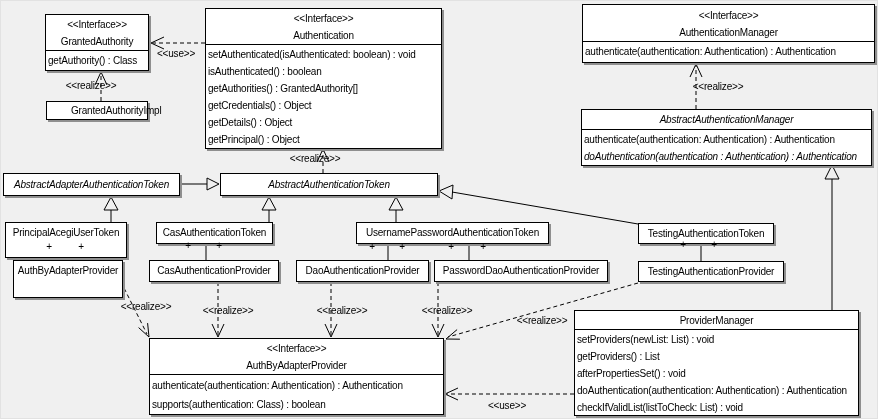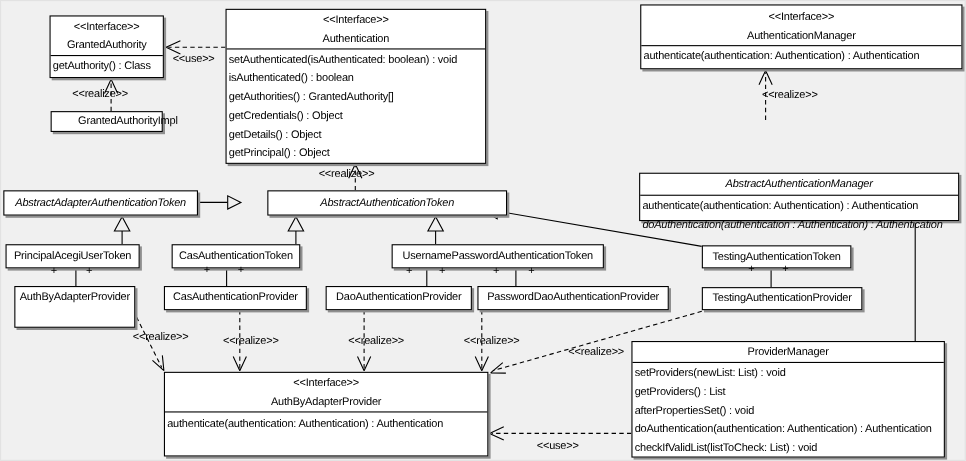--- a/index.html
+++ b/index.html
@@ -183,39 +183,39 @@
   <div class="box" style="left:581px;top:3px;width:293px;height:59px;">
     <div class="hdr" style="padding-top:2px;">
       <div class="hline">&lt;&lt;Interface&gt;&gt;</div>
       <div class="hline">AuthenticationManager</div>
     </div>
     <div class="ops">
       <div class="op">authenticate(authentication: Authentication) : Authentication</div>
     </div>
   </div>
 
-  <div class="box" style="left:580px;top:108px;width:291px;height:44px;margin-top:48px;">
+  <div class="box" style="left:580px;top:108px;width:291px;height:57px;">
     <div class="hdr">
       <div class="hline it" style="height:18px;line-height:18px;">AbstractAuthenticationManager</div>
     </div>
     <div class="ops">
       <div class="op">authenticate(authentication: Authentication) : Authentication</div>
       <div class="op it">doAuthentication(authentication : Authentication) : Authentication</div>
     </div>
   </div>
 
   <div class="box box1 it" style="left:2px;top:172px;width:177px;height:23px;line-height:21px;">
     <span>AbstractAdapterAuthenticationToken</span>
   </div>
 
-  <div class="box box1 it" style="left:219px;top:172px;width:218px;height:23px;line-height:21px;margin-left:23px;">
+  <div class="box box1 it" style="left:219px;top:172px;width:218px;height:23px;line-height:21px;">
     <span>AbstractAuthenticationToken</span>
   </div>
 
-  <div class="box box1" style="left:4px;top:221px;width:122px;height:22px;line-height:20px;">
+  <div class="box box1" style="left:4px;top:221px;width:122px;height:36px;line-height:20px;">
     <span>PrincipalAcegiUserToken</span>
   </div>
 
   <div class="box box1" style="left:155px;top:221px;width:117px;height:22px;line-height:20px;">
     <span>CasAuthenticationToken</span>
   </div>
 
   <div class="box box1" style="left:355px;top:221px;width:193px;height:22px;line-height:20px;">
     <span>UsernamePasswordAuthenticationToken</span>
   </div>
@@ -244,20 +244,21 @@
     <span>TestingAuthenticationProvider</span>
   </div>
 
   <div class="box" style="left:148px;top:337px;width:295px;height:77px;">
     <div class="hdr">
       <div class="hline">&lt;&lt;Interface&gt;&gt;</div>
       <div class="hline">AuthByAdapterProvider</div>
     </div>
     <div class="ops">
       <div class="op op19">authenticate(authentication: Authentication) : Authentication</div>
+      <div class="op op19">supports(authentication: Class) : boolean</div>
     </div>
   </div>
 
   <div class="box" style="left:573px;top:309px;width:285px;height:106px;">
     <div class="hdr">
       <div class="hline">ProviderManager</div>
     </div>
     <div class="ops">
       <div class="op">setProviders(newList: List) : void</div>
       <div class="op">getProviders() : List</div>

